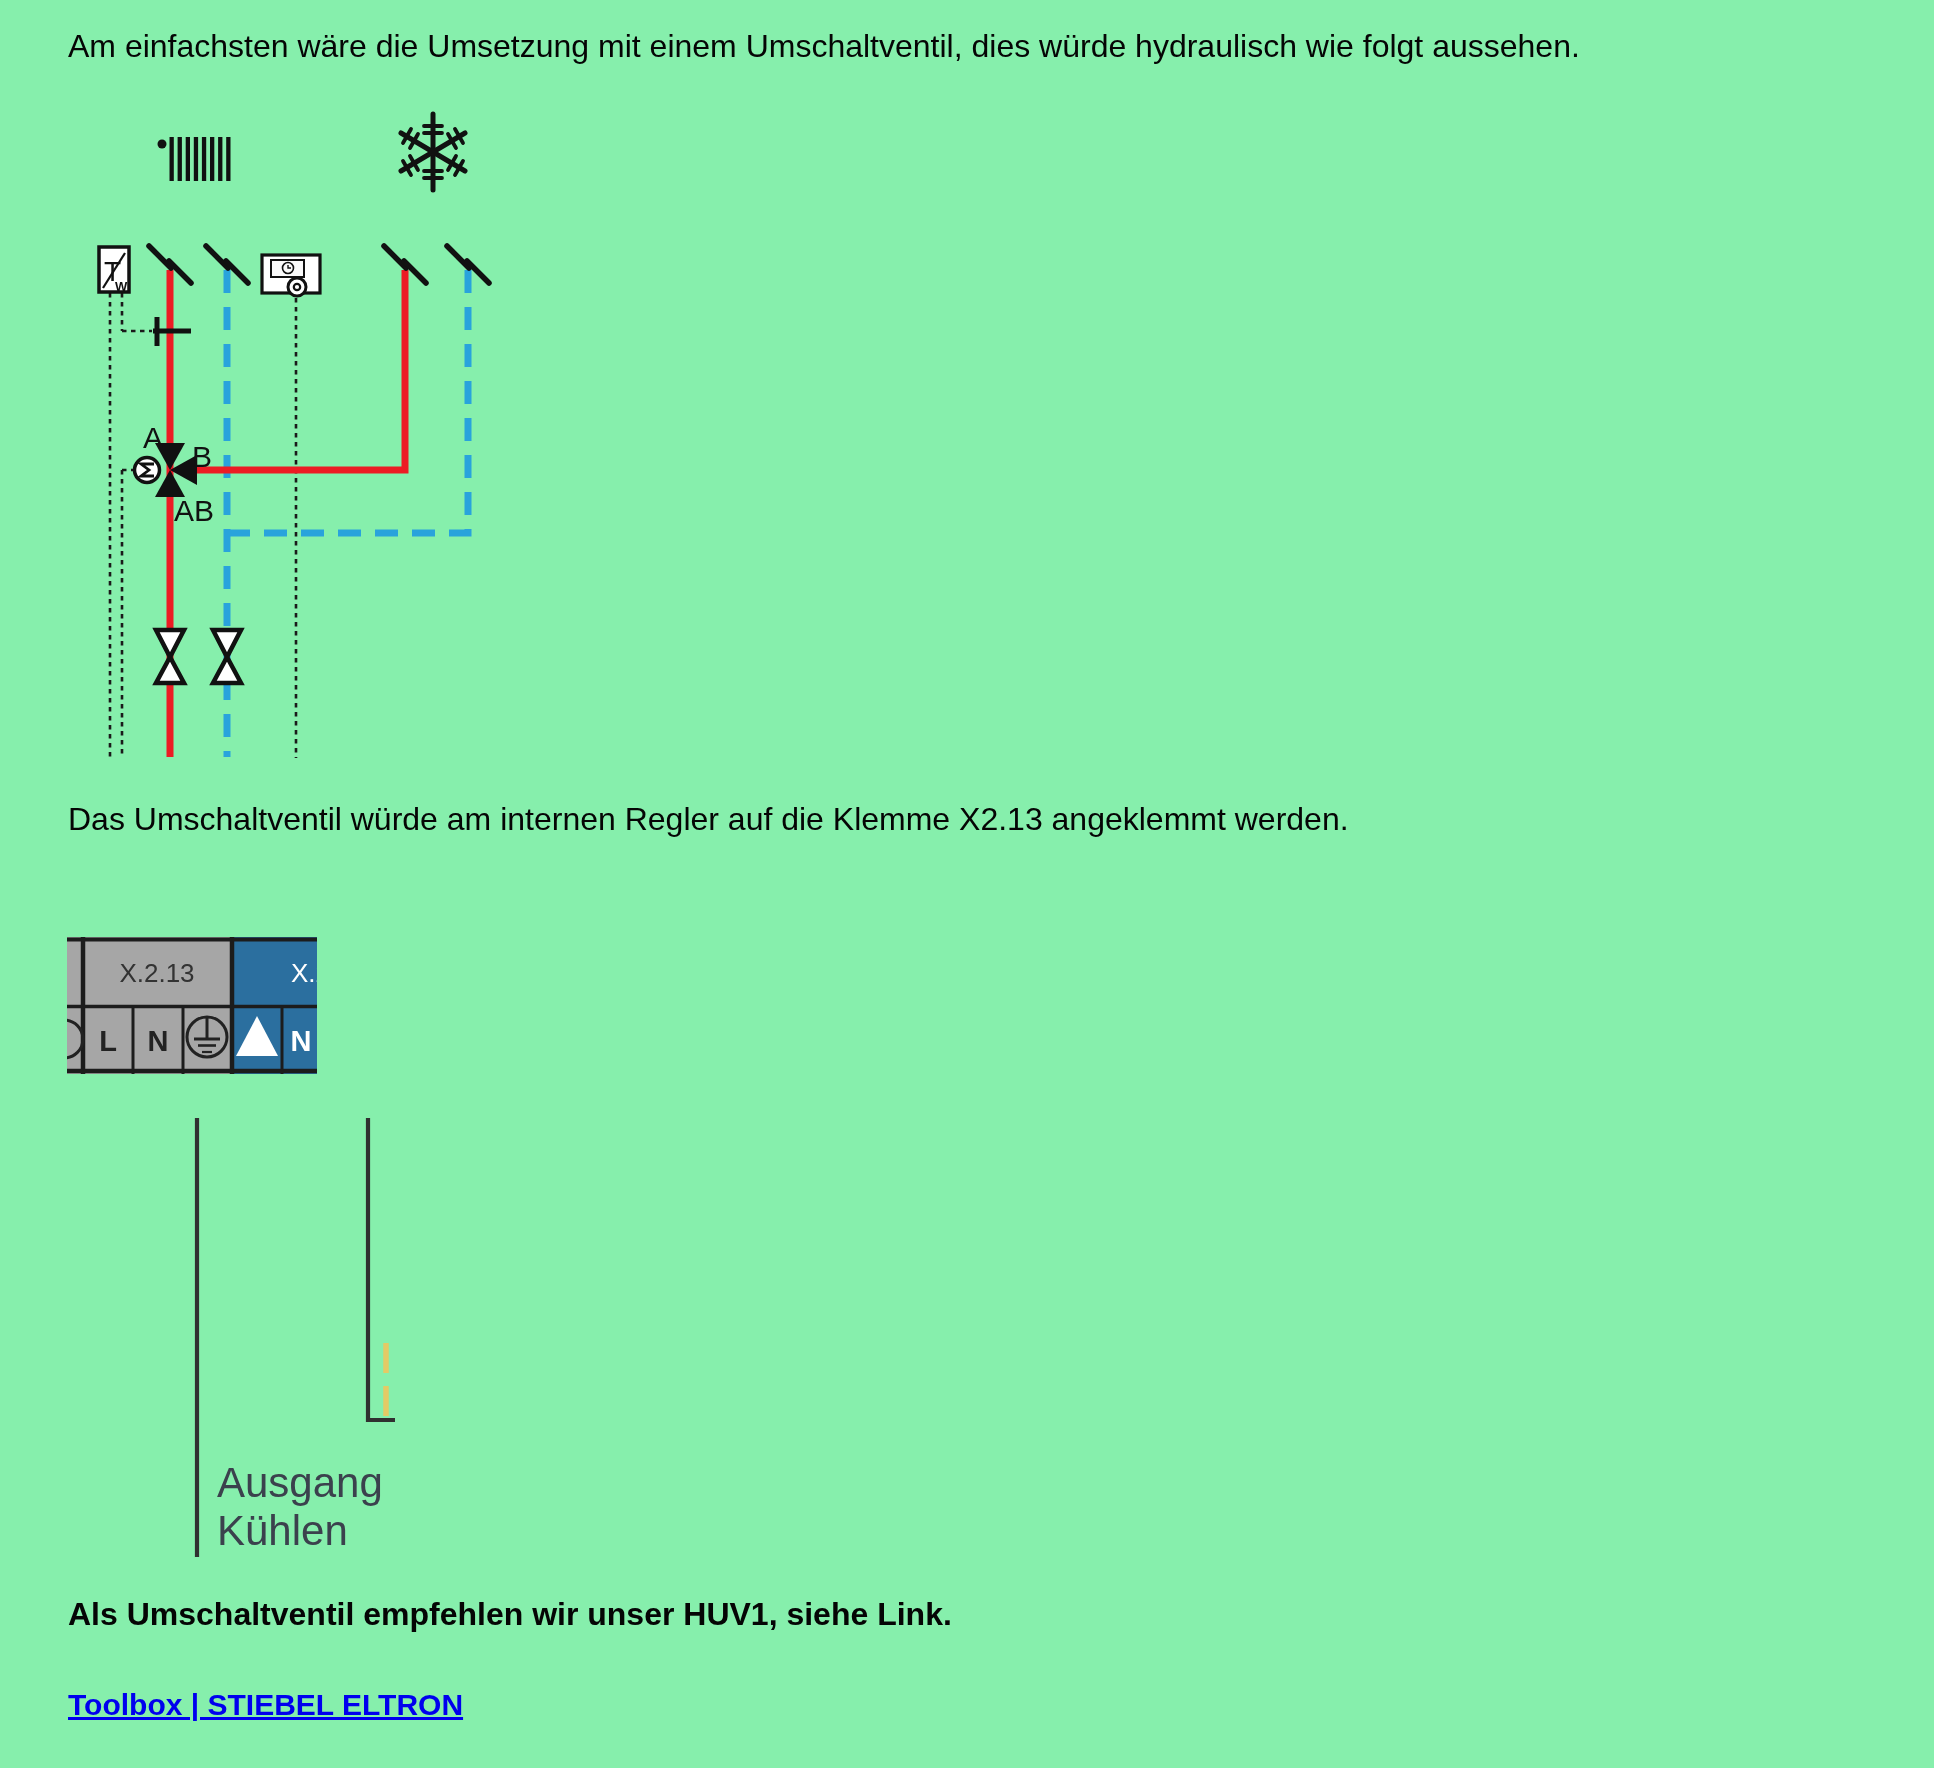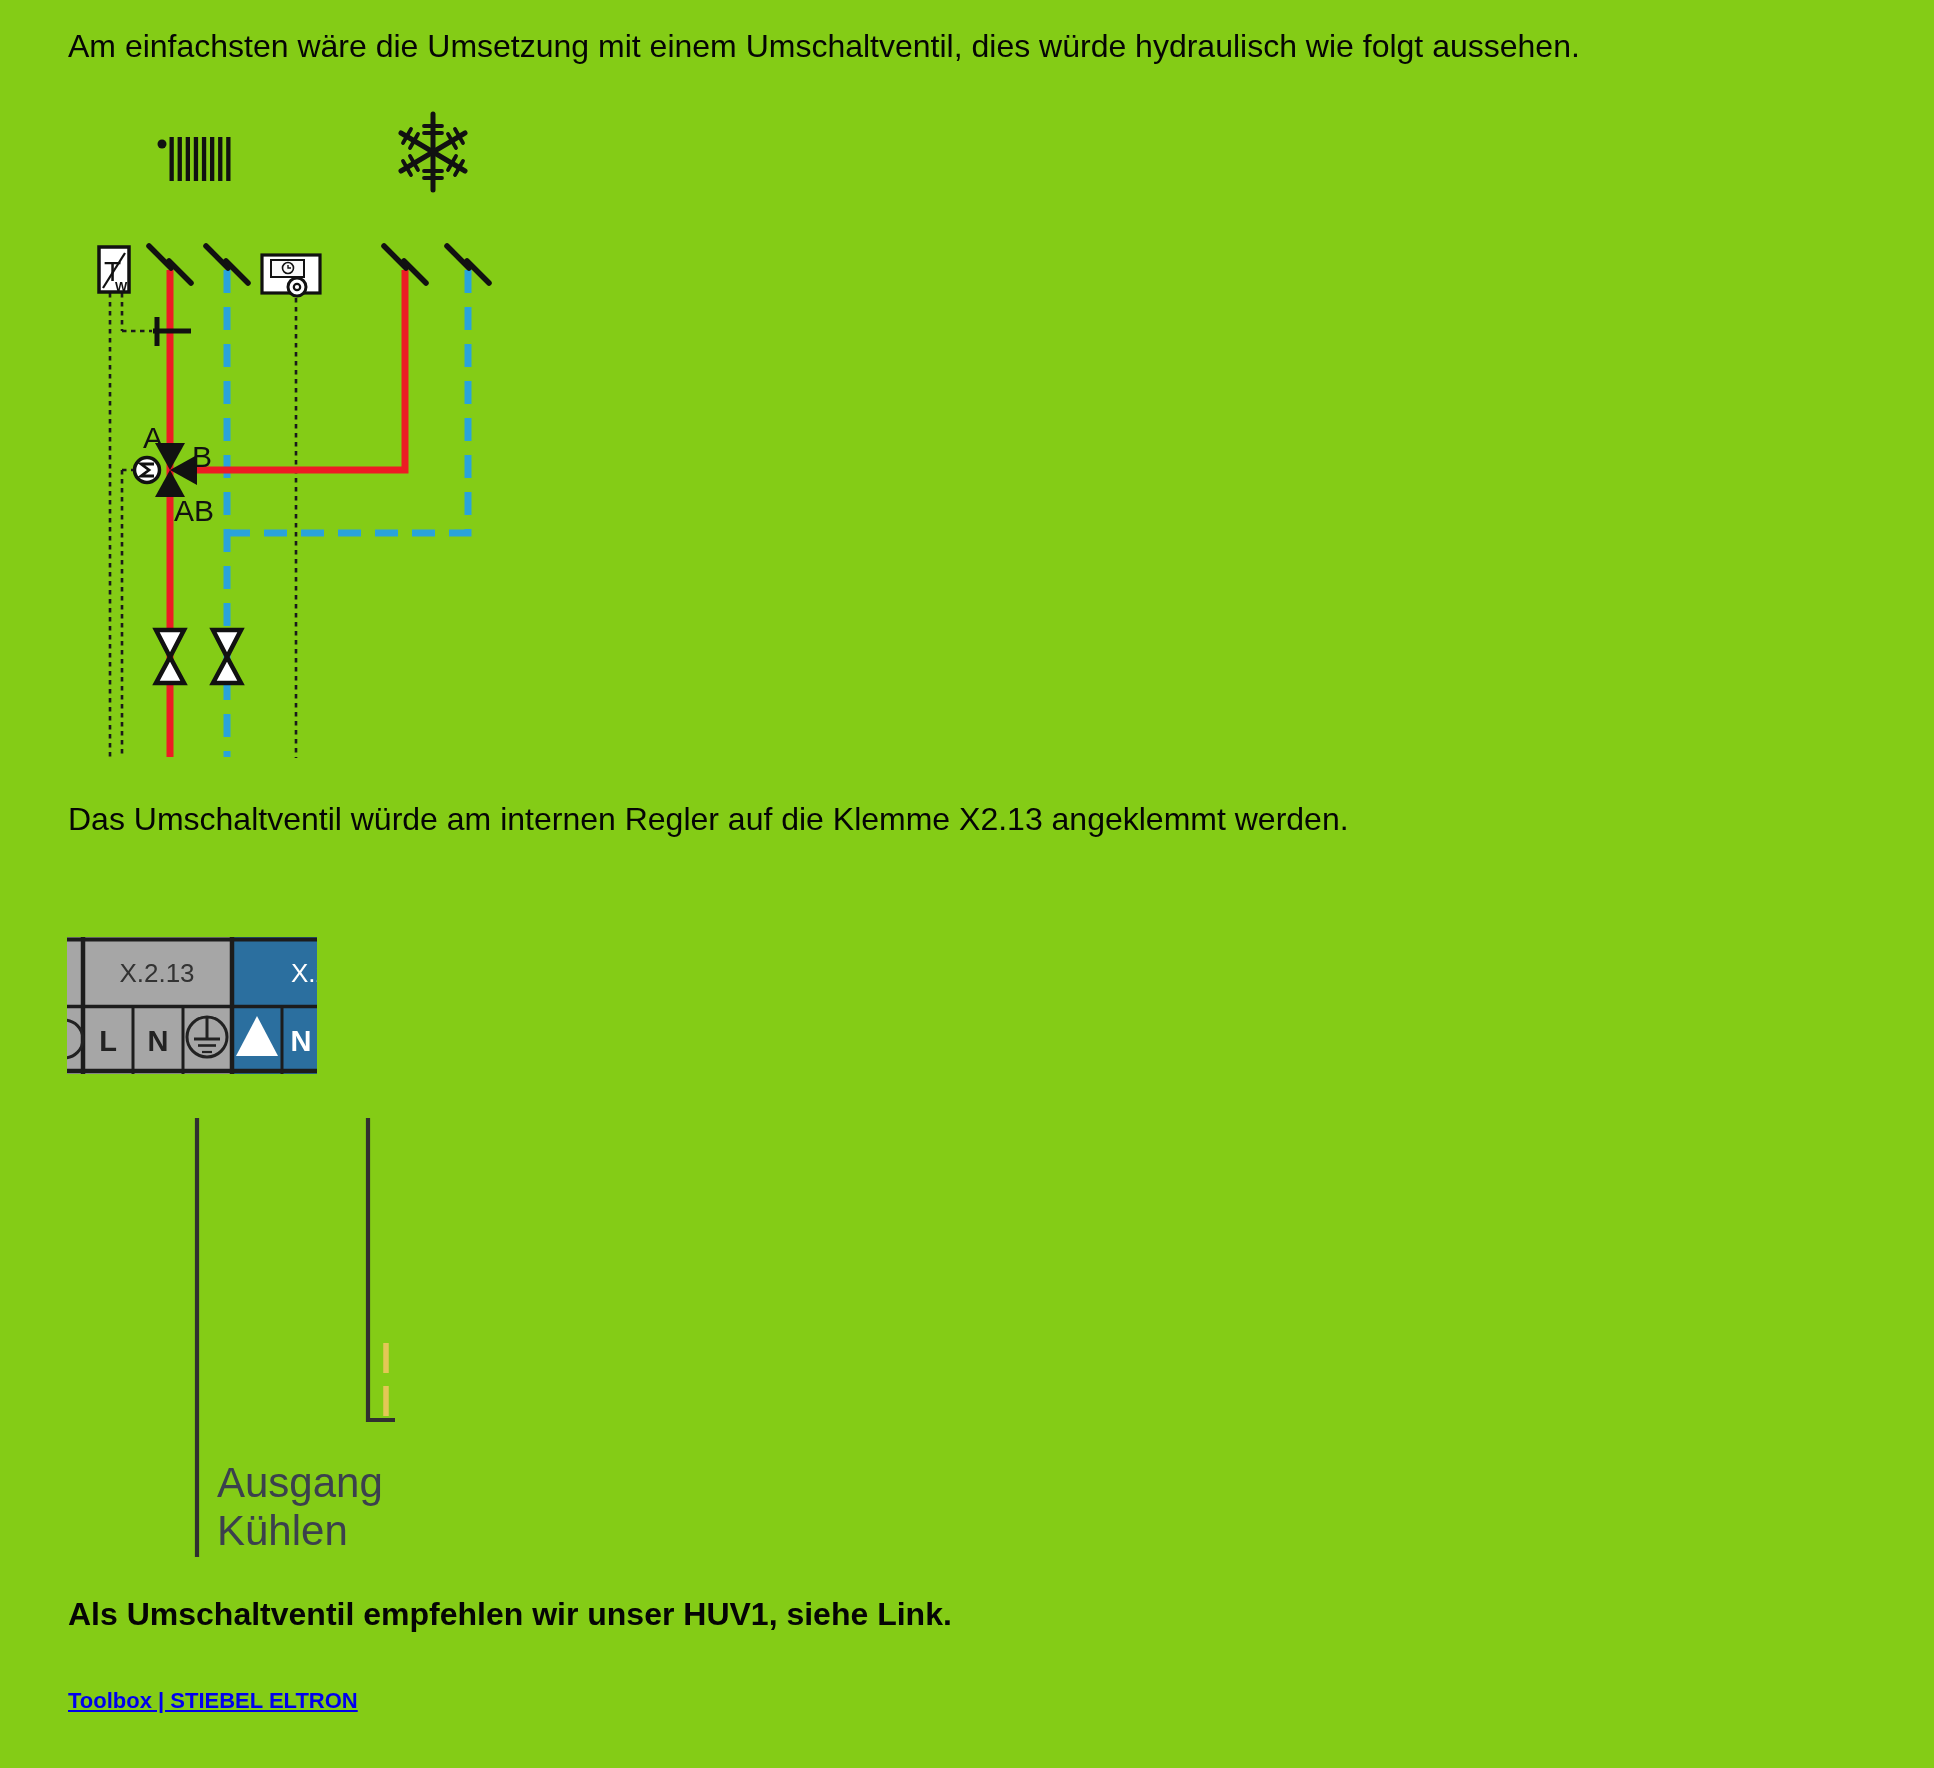--- a/index.html
+++ b/index.html
@@ -1,22 +1,22 @@
 <!DOCTYPE html>
 <html><head>
 <meta charset="utf-8">
 <style>
   html,body{margin:0;padding:0;background:#ffffff;}
-  #page{position:relative;width:1934px;height:1768px;background:#84cc16;overflow:hidden;
+  #page{position:relative;width:1934px;height:1768px;background:#86efac;overflow:hidden;
         font-family:"Liberation Sans", sans-serif;color:#000;}
   .para{position:absolute;font-size:32px;line-height:1.25;white-space:nowrap;color:#050505;}
   #para-intro{left:68px;top:26px;}
   #para-klemme{left:68px;top:799px;}
   #para-empfehlung{left:68px;top:1594px;font-weight:bold;}
-  #toolbox-link{position:absolute;left:68px;top:1688px;font-size:22px;font-weight:600;
+  #toolbox-link{position:absolute;left:68px;top:1688px;font-size:30px;font-weight:600;
         color:#0000EE;text-decoration:underline;white-space:nowrap;cursor:pointer;}
   svg{position:absolute;}
   #hydraulic-svg{left:0;top:0;width:540px;height:775px;}
   #terminal-svg{left:67px;top:937px;width:250px;height:137px;}
   #wiring-svg{left:155px;top:1105px;width:240px;height:455px;}
   svg text{font-family:"Liberation Sans", sans-serif;}
 </style>
 </head>
 <body>
 

